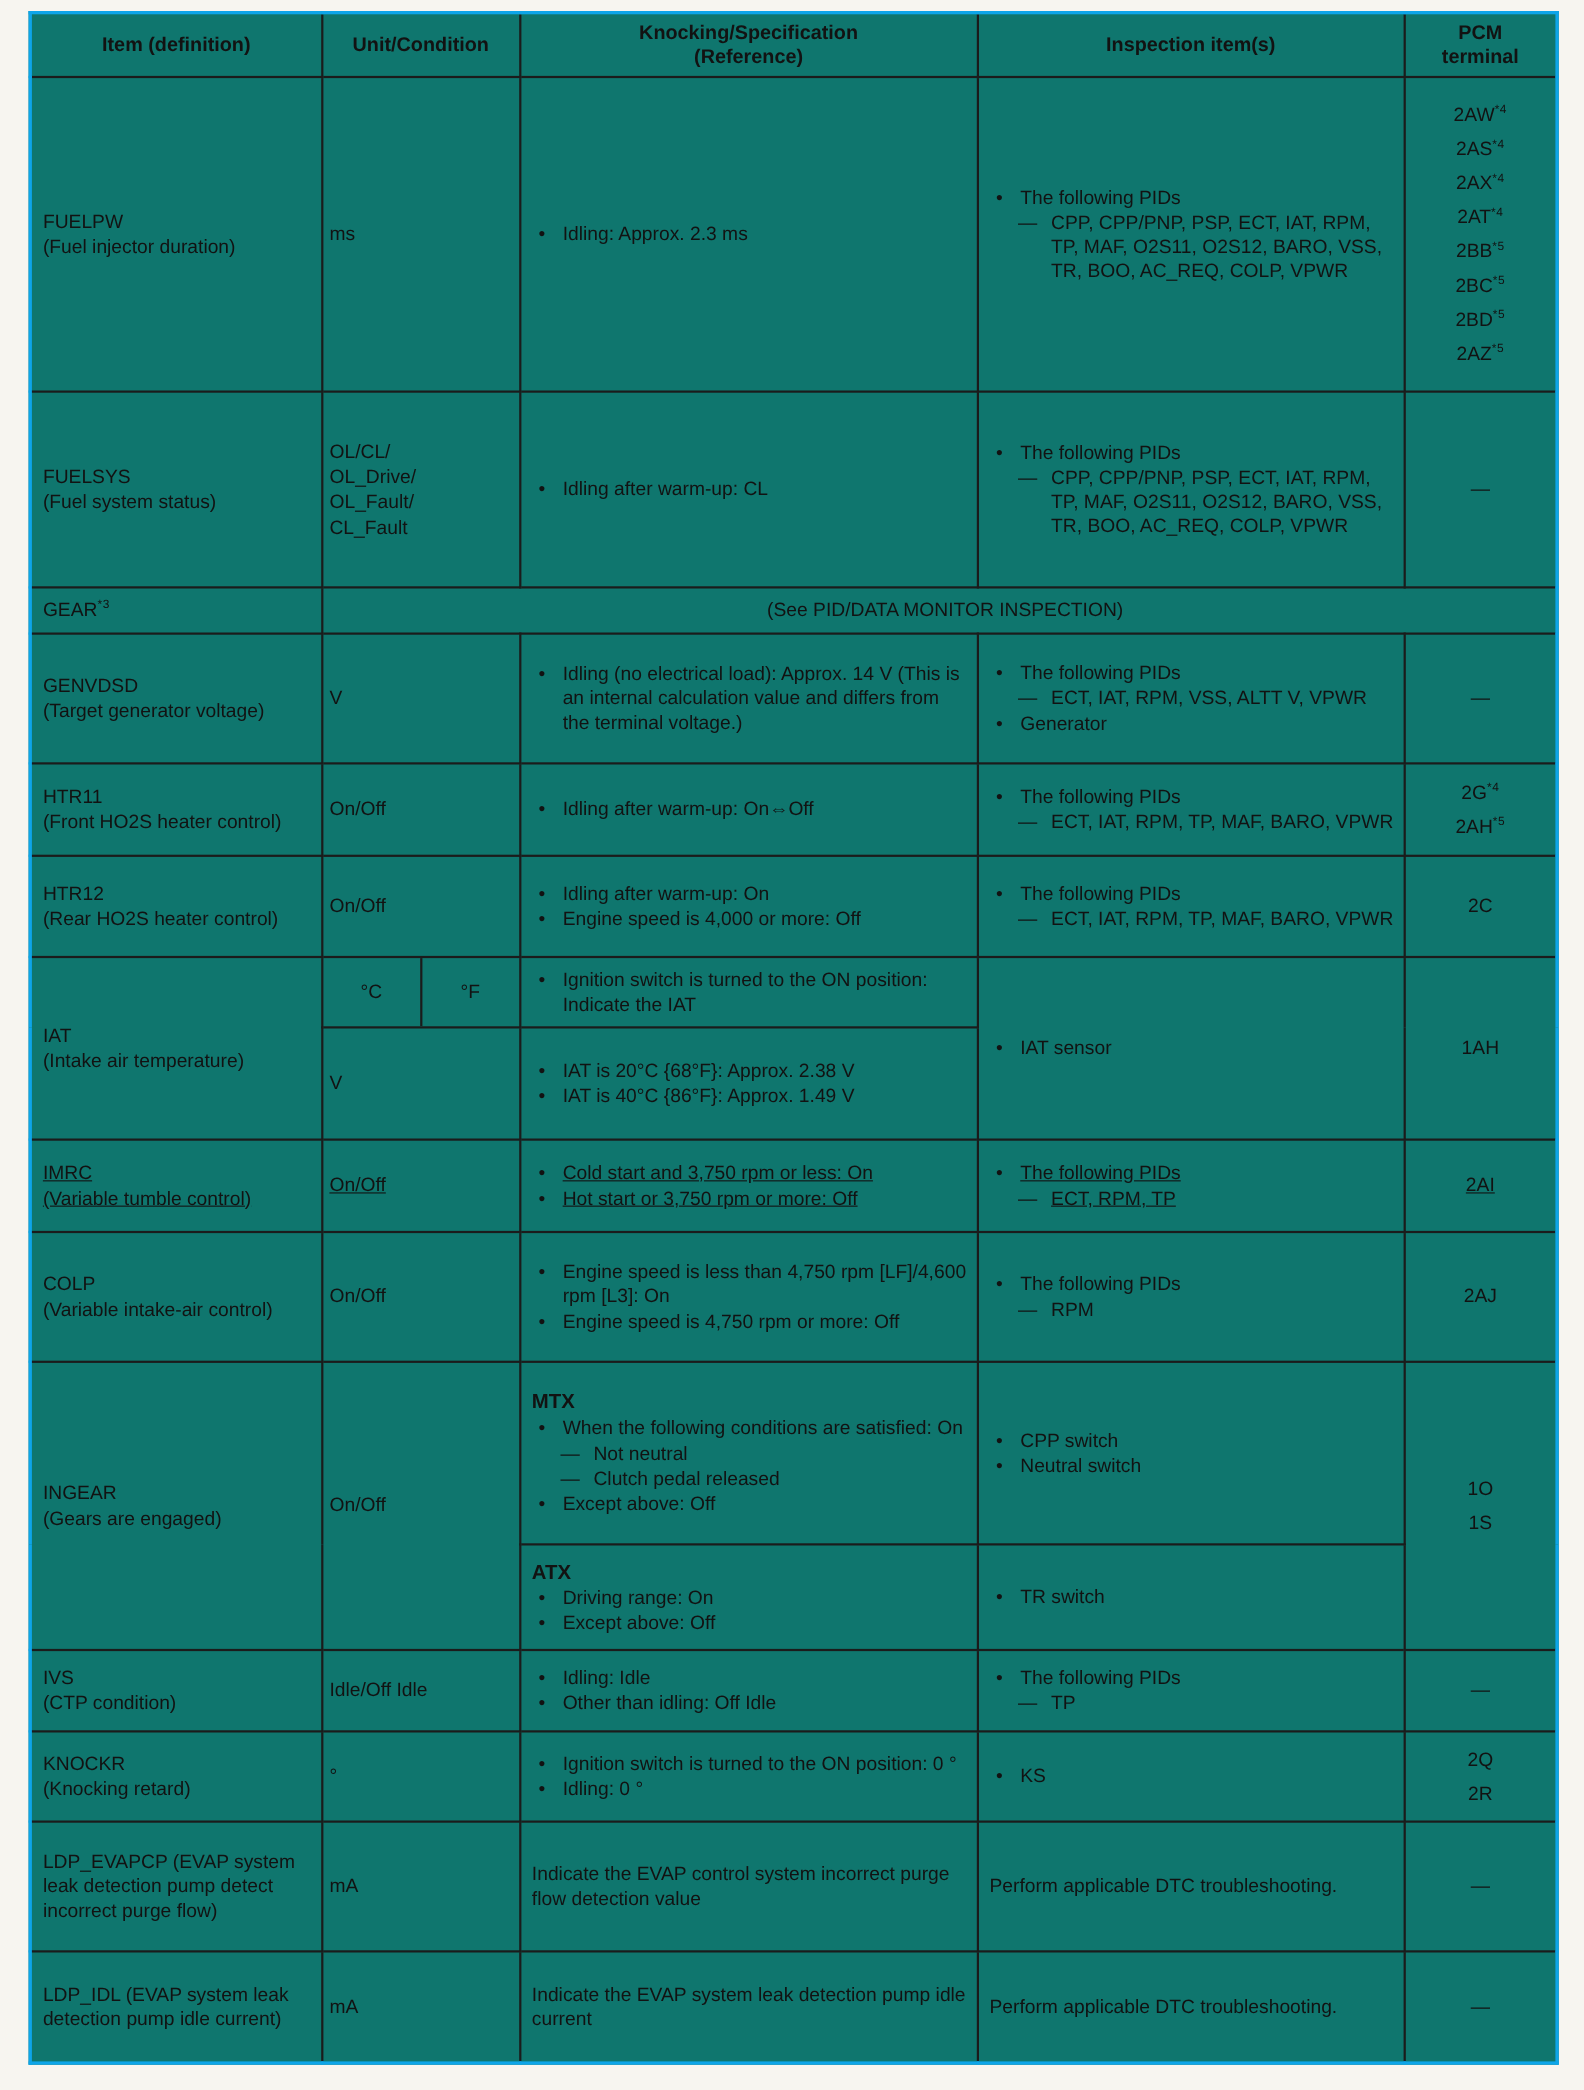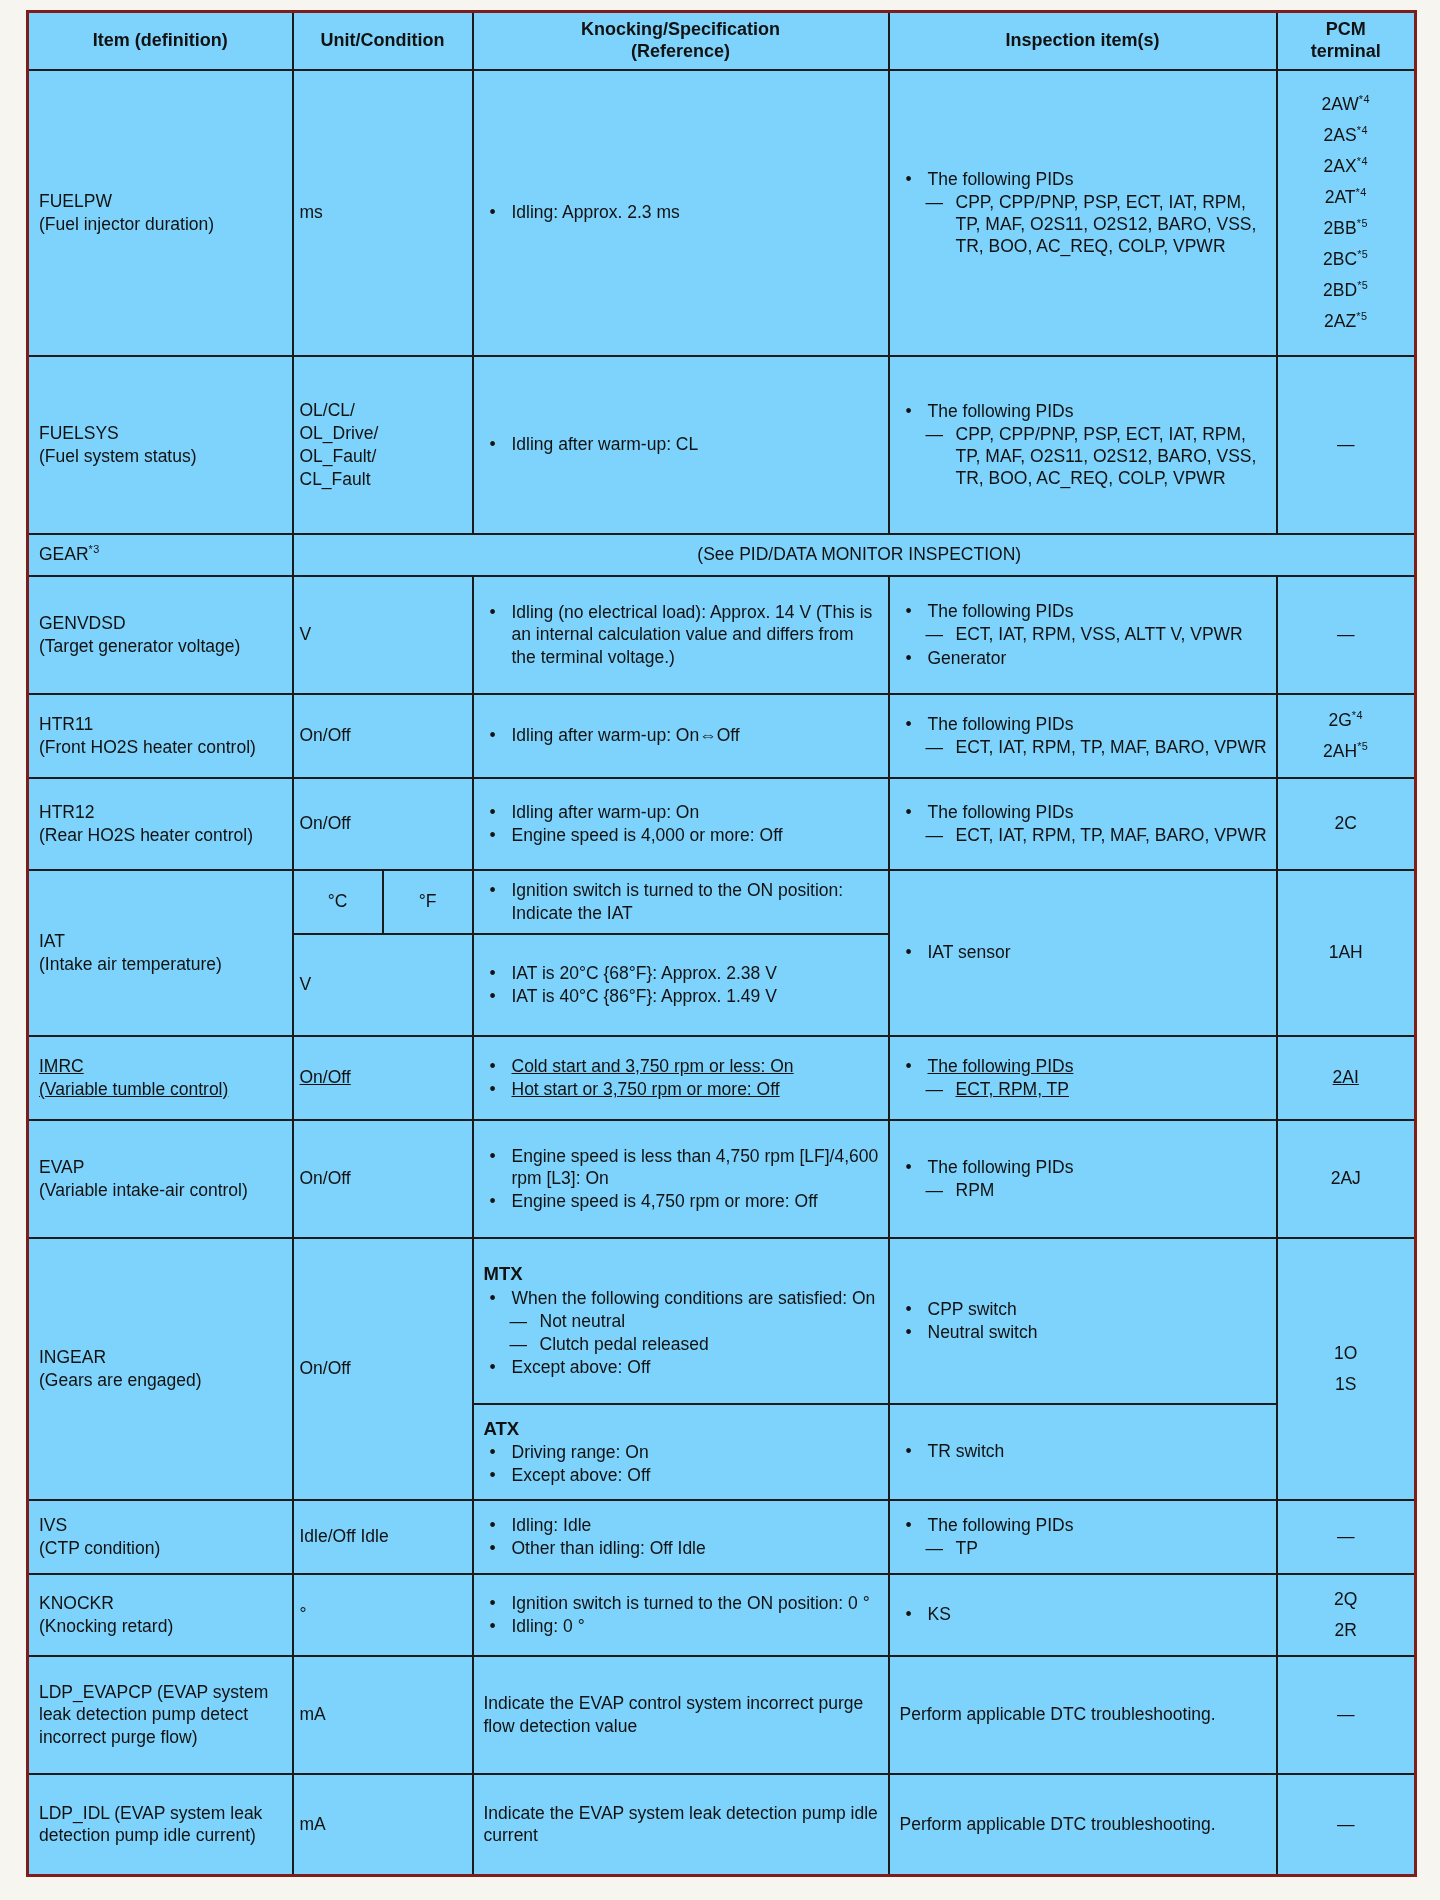--- a/index.html
+++ b/index.html
@@ -13,22 +13,22 @@
   .page {
     width: 1440px; height: 1900px;
     background: #f7f5f0;
     padding: 10px 24px 10px 26px;
     overflow: hidden;
   }
   table.spec-table {
     border-collapse: collapse;
     width: 100%;
     table-layout: fixed;
-    border: 3px solid #7f1d1d;
-    background: #7dd3fc;
+    border: 3px solid #0ea5e9;
+    background: #0f766e;
   }
   th, td {
     border: 2px solid #1b1b1b;
     vertical-align: middle;
     overflow: hidden;
   }
   th {
     font-weight: bold;
     font-size: 18px;
     line-height: 1.2;
@@ -261,21 +261,21 @@
             <div class="li li-b"><span class="mk">•</span><span class="tx">The following PIDs</span></div>
             <div class="li li-d"><span class="mk">—</span><span class="tx">ECT, RPM, TP</span></div>
           </td>
         <td class="c-pcm">
             <div class="li li-p"><span class="tx">2AI</span></div>
           </td>
       </tr>
 
       <tr class="h-imtv">
         <td class="c-item">
-          <div class="nm">EVAP</div>
+          <div class="nm">COLP</div>
           <div>(Variable intake-air control)</div>
         </td>
         <td class="c-unit">On/Off</td>
         <td class="c-spec">
             <div class="li li-b"><span class="mk">•</span><span class="tx">Engine speed is less than 4,750 rpm [LF]/4,600 rpm [L3]: On</span></div>
             <div class="li li-b"><span class="mk">•</span><span class="tx">Engine speed is 4,750 rpm or more: Off</span></div>
           </td>
         <td class="c-insp">
             <div class="li li-b"><span class="mk">•</span><span class="tx">The following PIDs</span></div>
             <div class="li li-d"><span class="mk">—</span><span class="tx">RPM</span></div>

